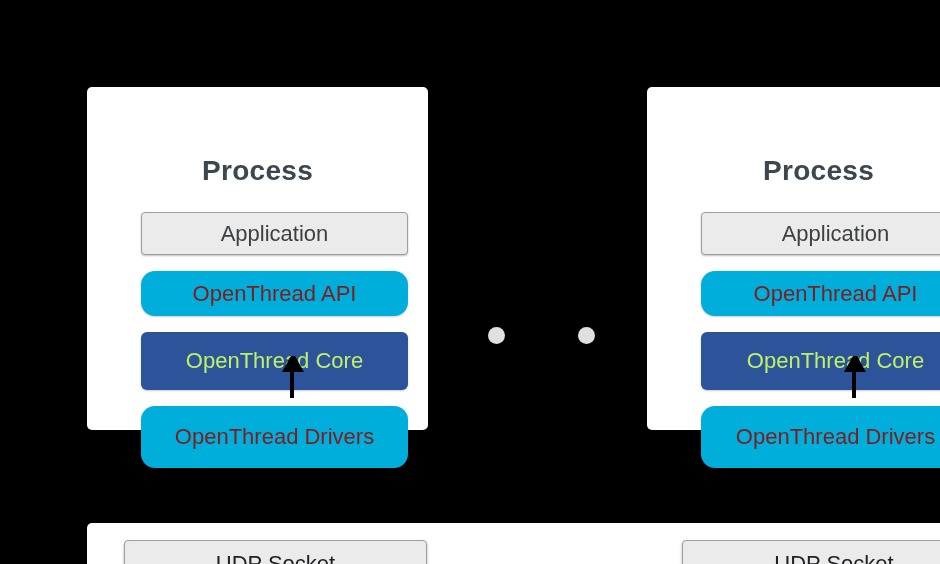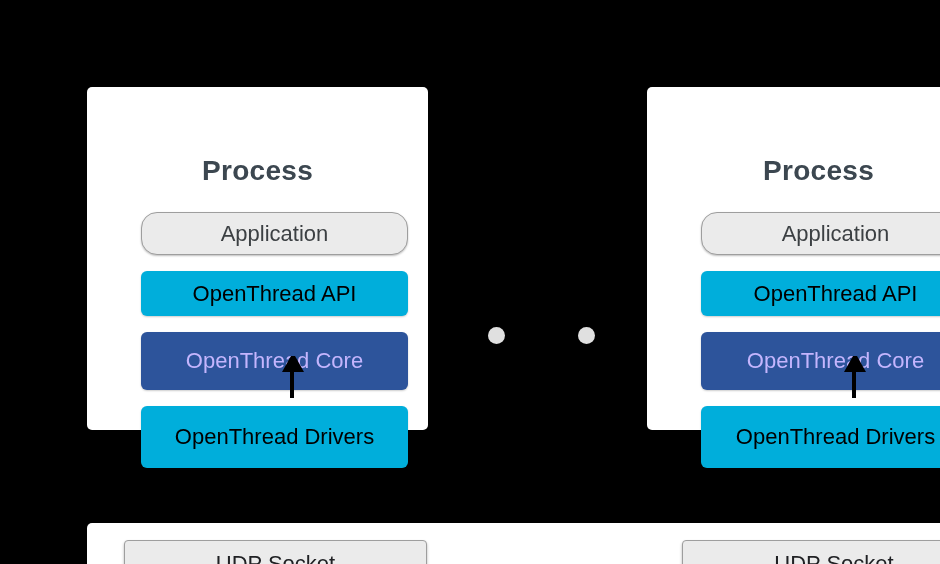--- a/index.html
+++ b/index.html
@@ -10,24 +10,24 @@
   
   .process-box { position:absolute; top:19px; height:343px; background:#fff; border-radius:5px; }
   .process-box.left  { left:19px;  width:341px; }
   .process-box.right { left:579px; width:343px; }
   .process-title { position:absolute; top:50px; left:0; right:0; text-align:center;
                    font-size:28px; font-weight:700; color:#3c4750; letter-spacing:.3px; }
   .layer-stack { position:absolute; top:91px; left:20px; right:18px; }
   .layer { width:100%; display:flex; align-items:center; justify-content:center;
            font-size:22px; border-radius:6px; }
   .layer-gray { height:43px; margin-bottom:5px; background:#ebebeb; border:1.5px solid #9e9e9e;
-                border-radius:16px; color:#3c4043; box-shadow:0 1px 2px rgba(0,0,0,.25); }
-  .layer-cyan { height:45px; margin-bottom:3px; background:#00aedb; color:#000000;
-                box-shadow:0 1px 2px rgba(0,0,0,.2); }
-  .layer-blue { height:58px; margin-bottom:3px; background:#2d549b; color:#c4b5fd;
+                border-radius:4px; color:#3c4043; box-shadow:0 1px 2px rgba(0,0,0,.25); }
+  .layer-cyan { height:45px; margin-bottom:3px; background:#00aedb; color:#7f1d1d;
+                box-shadow:0 1px 2px rgba(0,0,0,.2);border-radius:14px; }
+  .layer-blue { height:58px; margin-bottom:3px; background:#2d549b; color:#bef264;
                 box-shadow:0 1px 2px rgba(0,0,0,.2);text-align:right; }
   .layer-cyan.drivers { height:62px; margin-bottom:0; }
 
   
   .arrow-up { position:absolute; bottom:0; width:20px; height:42px; }
   .process-box.left  .arrow-up { left:162px; }
   .process-box.right .arrow-up { left:164px; }
   .arrow-up .shaft { position:absolute; bottom:0; left:8.5px; width:3px; height:28px; background:#000; }
   .arrow-up .head  { position:absolute; bottom:26px; left:1px; width:0; height:0;
                      border-left:9px solid transparent; border-right:9px solid transparent;

